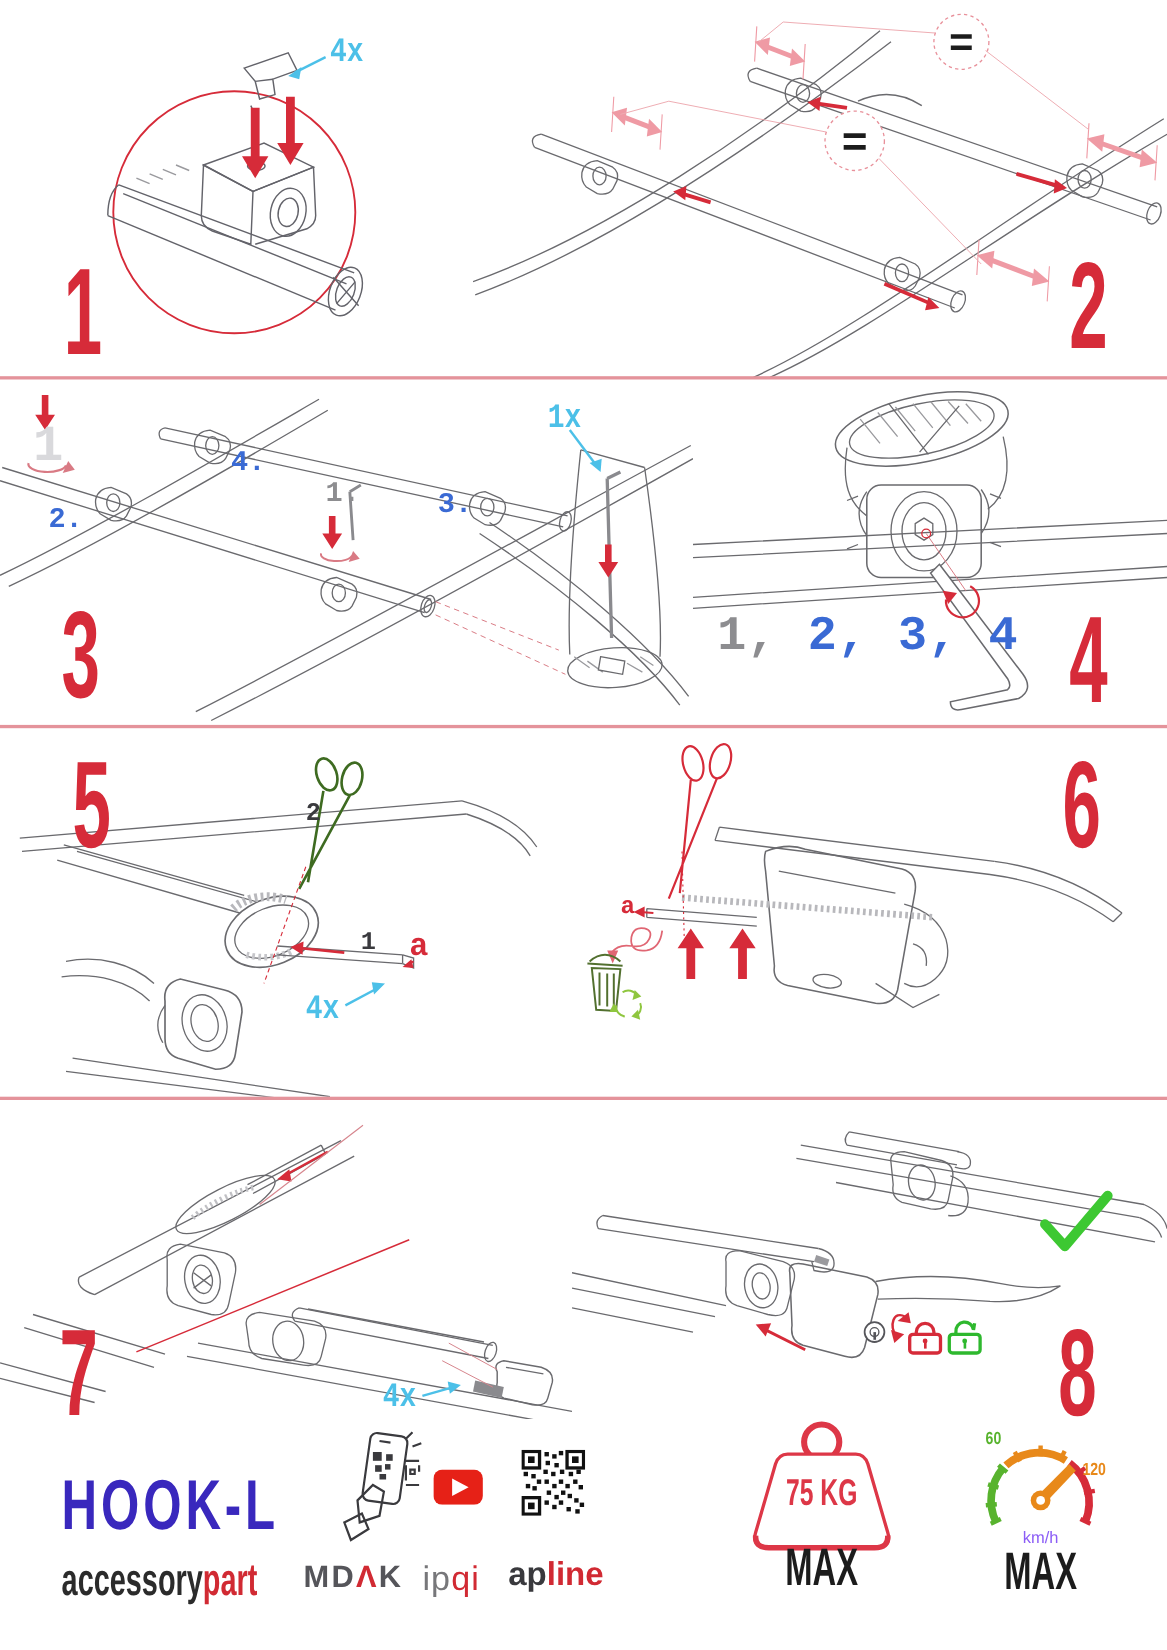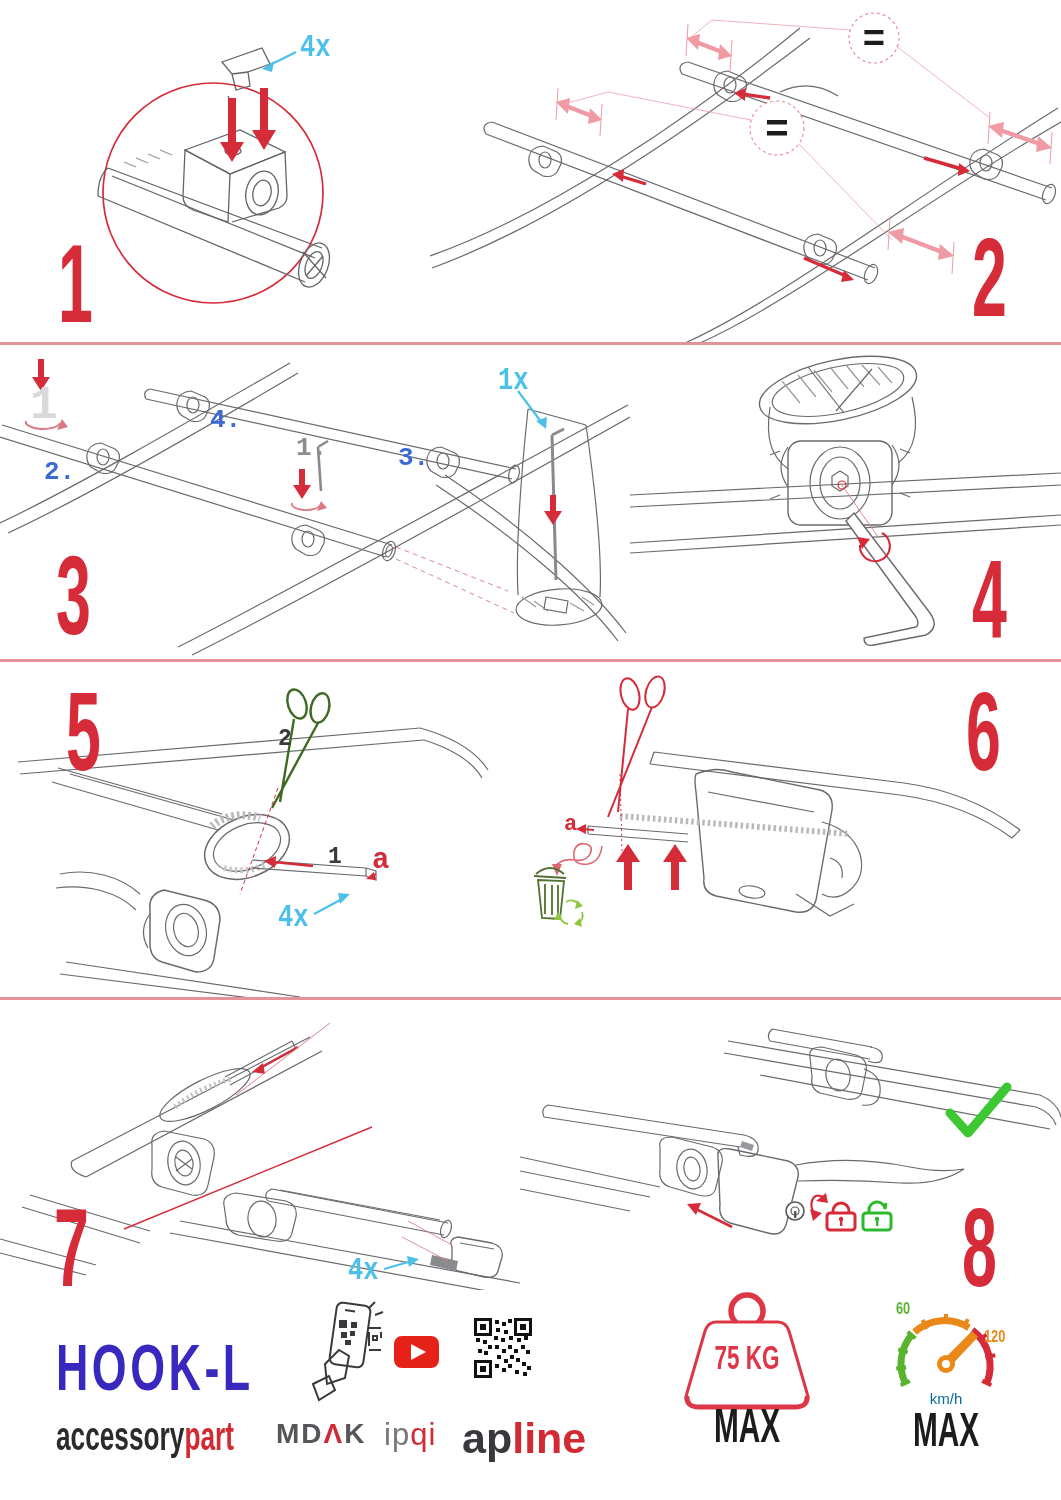--- a/index.html
+++ b/index.html
@@ -24,29 +24,29 @@
   
   .product{color:#3928bd;font-size:64px;font-weight:600;letter-spacing:5px;
            transform:scaleX(0.70);transform-origin:0 0;line-height:1;}
   .brand{font-size:41px;font-weight:700;letter-spacing:0px;transform:scaleX(0.64);
          transform-origin:0 0;line-height:1;color:#2b2b2b;}
   .brand .red{color:#d12a33;}
   .logo-mdak{font-size:28px;font-weight:700;letter-spacing:2px;color:#55555a;line-height:1;}
   .logo-mdak .red{color:#d12a33;}
   .logo-ipqi{font-size:31px;font-weight:500;color:#77777a;line-height:1;letter-spacing:1px;}
   .logo-ipqi .red{color:#d12a33;}
-  .logo-apline{font-size:43px;font-weight:600;color:#39393d;line-height:1;}
+  .logo-apline{font-size:30px;font-weight:600;color:#39393d;line-height:1;}
   .logo-apline .red{color:#d12a33;}
   .maxlbl{color:#1c1c1c;font-size:48px;font-weight:700;line-height:1;text-align:center;
           transform:scaleX(0.62);transform-origin:50% 0;}
   .kg{color:#dd3747;font-size:34px;font-weight:700;text-align:center;line-height:1;
       transform:scaleX(0.66);transform-origin:50% 0;}
   .spd60{color:#58b32e;font-size:16px;font-weight:700;transform:scaleX(0.8);transform-origin:0 0;}
   .spd120{color:#e8891a;font-size:16px;font-weight:700;transform:scaleX(0.8);transform-origin:0 0;}
-  .kmh{color:#0369a1;font-size:15px;font-weight:500;text-align:center;}
+  .kmh{color:#8b5cf6;font-size:15px;font-weight:500;text-align:center;}
 </style>
 </head>
 <body>
 
 <div class="page">
 
   <div class="step" style="left:0;top:0;width:430px;height:343px">
     <svg width="430" height="343" viewBox="0 0 430 343">
       <circle cx="213" cy="193" r="110" fill="none" stroke="#d62b39" stroke-width="1.7"></circle>
       <g stroke="#63636a" stroke-width="1.3" fill="none">
@@ -280,20 +280,21 @@
         <path d="M202,131 l8,-5 l8,5 l0,10 l-8,5 l-8,-5 z"></path>
 
         <path d="M224,168 L300,268 Q310,282 296,290 L244,300 Q234,302 234,293 L286,282 Q290,279 286,272 L216,176 Z" fill="#fff" stroke-width="1.4"></path>
       </g>
 
       <line x1="212" y1="140" x2="248" y2="192" stroke="#d97a84" stroke-width="0.9"></line>
       <path d="M252,188 a15,15 0 1 1 -22,12" stroke="#d62b39" stroke-width="2" fill="none"></path>
       <polygon points="232,204 227,192 240,194" fill="#d62b39"></polygon>
       <circle cx="212" cy="140" r="4" fill="none" stroke="#d62b39" stroke-width="1.2"></circle>
     </svg>
+    <div class="lbl seq" style="left:22px;top:212px"><span class="g">1,</span><span class="b"> 2, 3, 4</span></div>
   </div>
   <div class="stepnum" style="left:972px;top:544px">4</div>
 
   <div class="divider" style="top:659px"></div>
 
   <div class="step" style="left:0;top:662px;width:500px;height:335px">
     <svg width="500" height="335" viewBox="0 0 500 335">
       <g stroke="#6a6a6e" stroke-width="1.2" fill="none">
 
         <path d="M18,100 L420,66 M20,112 L424,78"></path>

